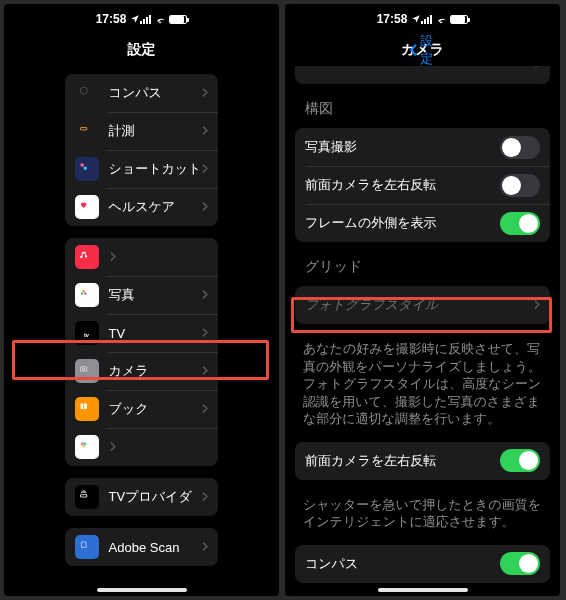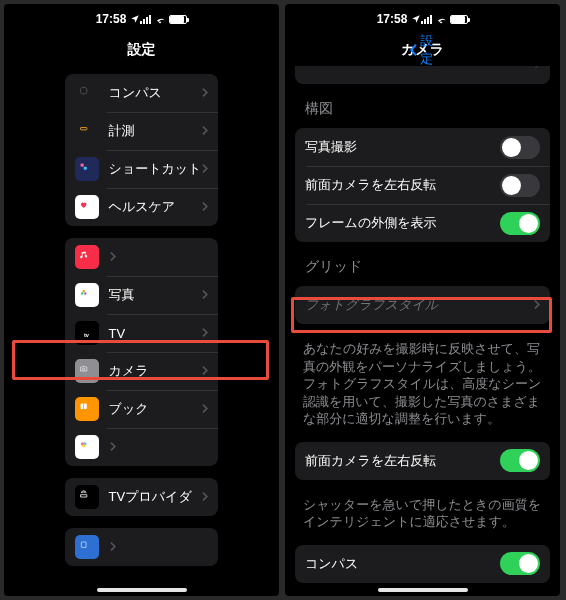--- a/index.html
+++ b/index.html
@@ -333,20 +333,21 @@
       </div>
       <div class="group">
         <div class="row">
           <div class="icon" style="background:#2d6fd2">
             <svg viewBox="0 0 24 24">
               <svg viewBox="0 0 24 24" fill="#fff">
                 <rect x="6" y="5" width="12" height="14" rx="1" fill="none" stroke="#fff" stroke-width="1.5"></rect>
               </svg>
             </svg>
           </div>
+          <span class="label">Adobe Scan</span>
           <span class="chev"><svg viewBox="0 0 8 14" fill="none" stroke="#555" stroke-width="2">
               <path d="M2 2l5 5-5 5"></path>
             </svg></span>
         </div>
       </div>
     </div>
 
   <div class="home-ind"></div>
   <div class="highlight" style="top:336px;left:8px;width:257px;height:40px;"></div>
 </div>

